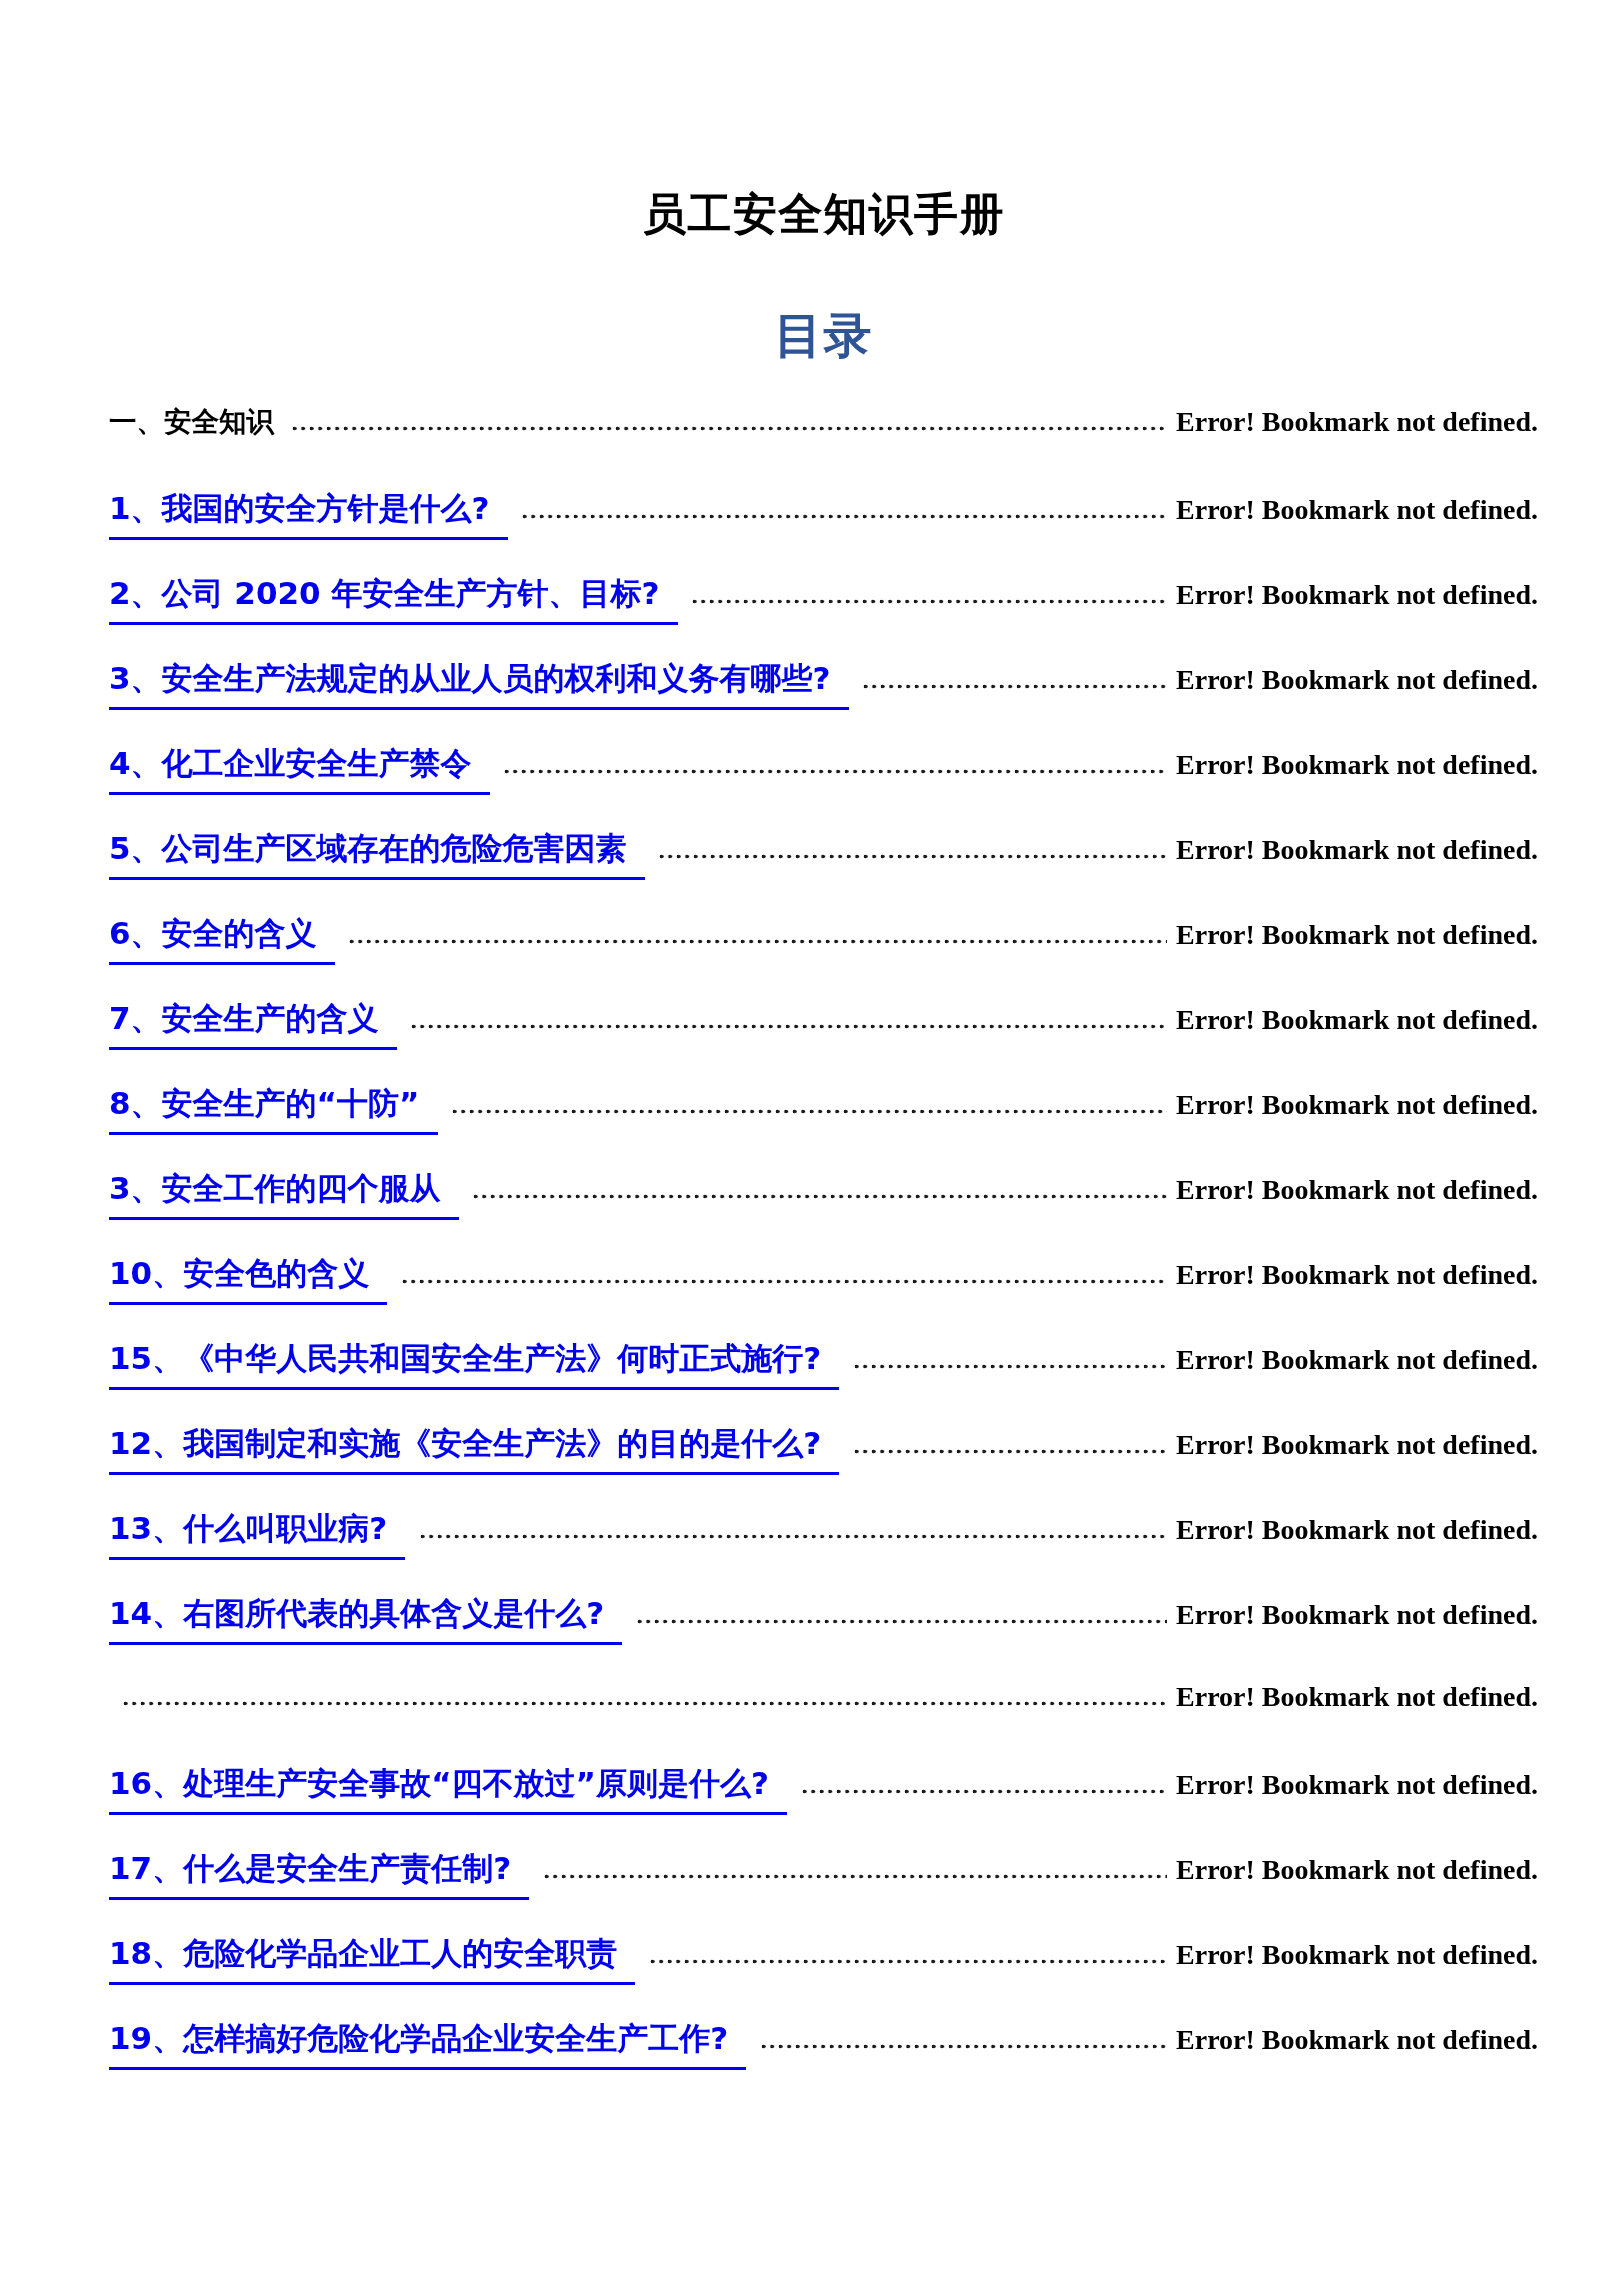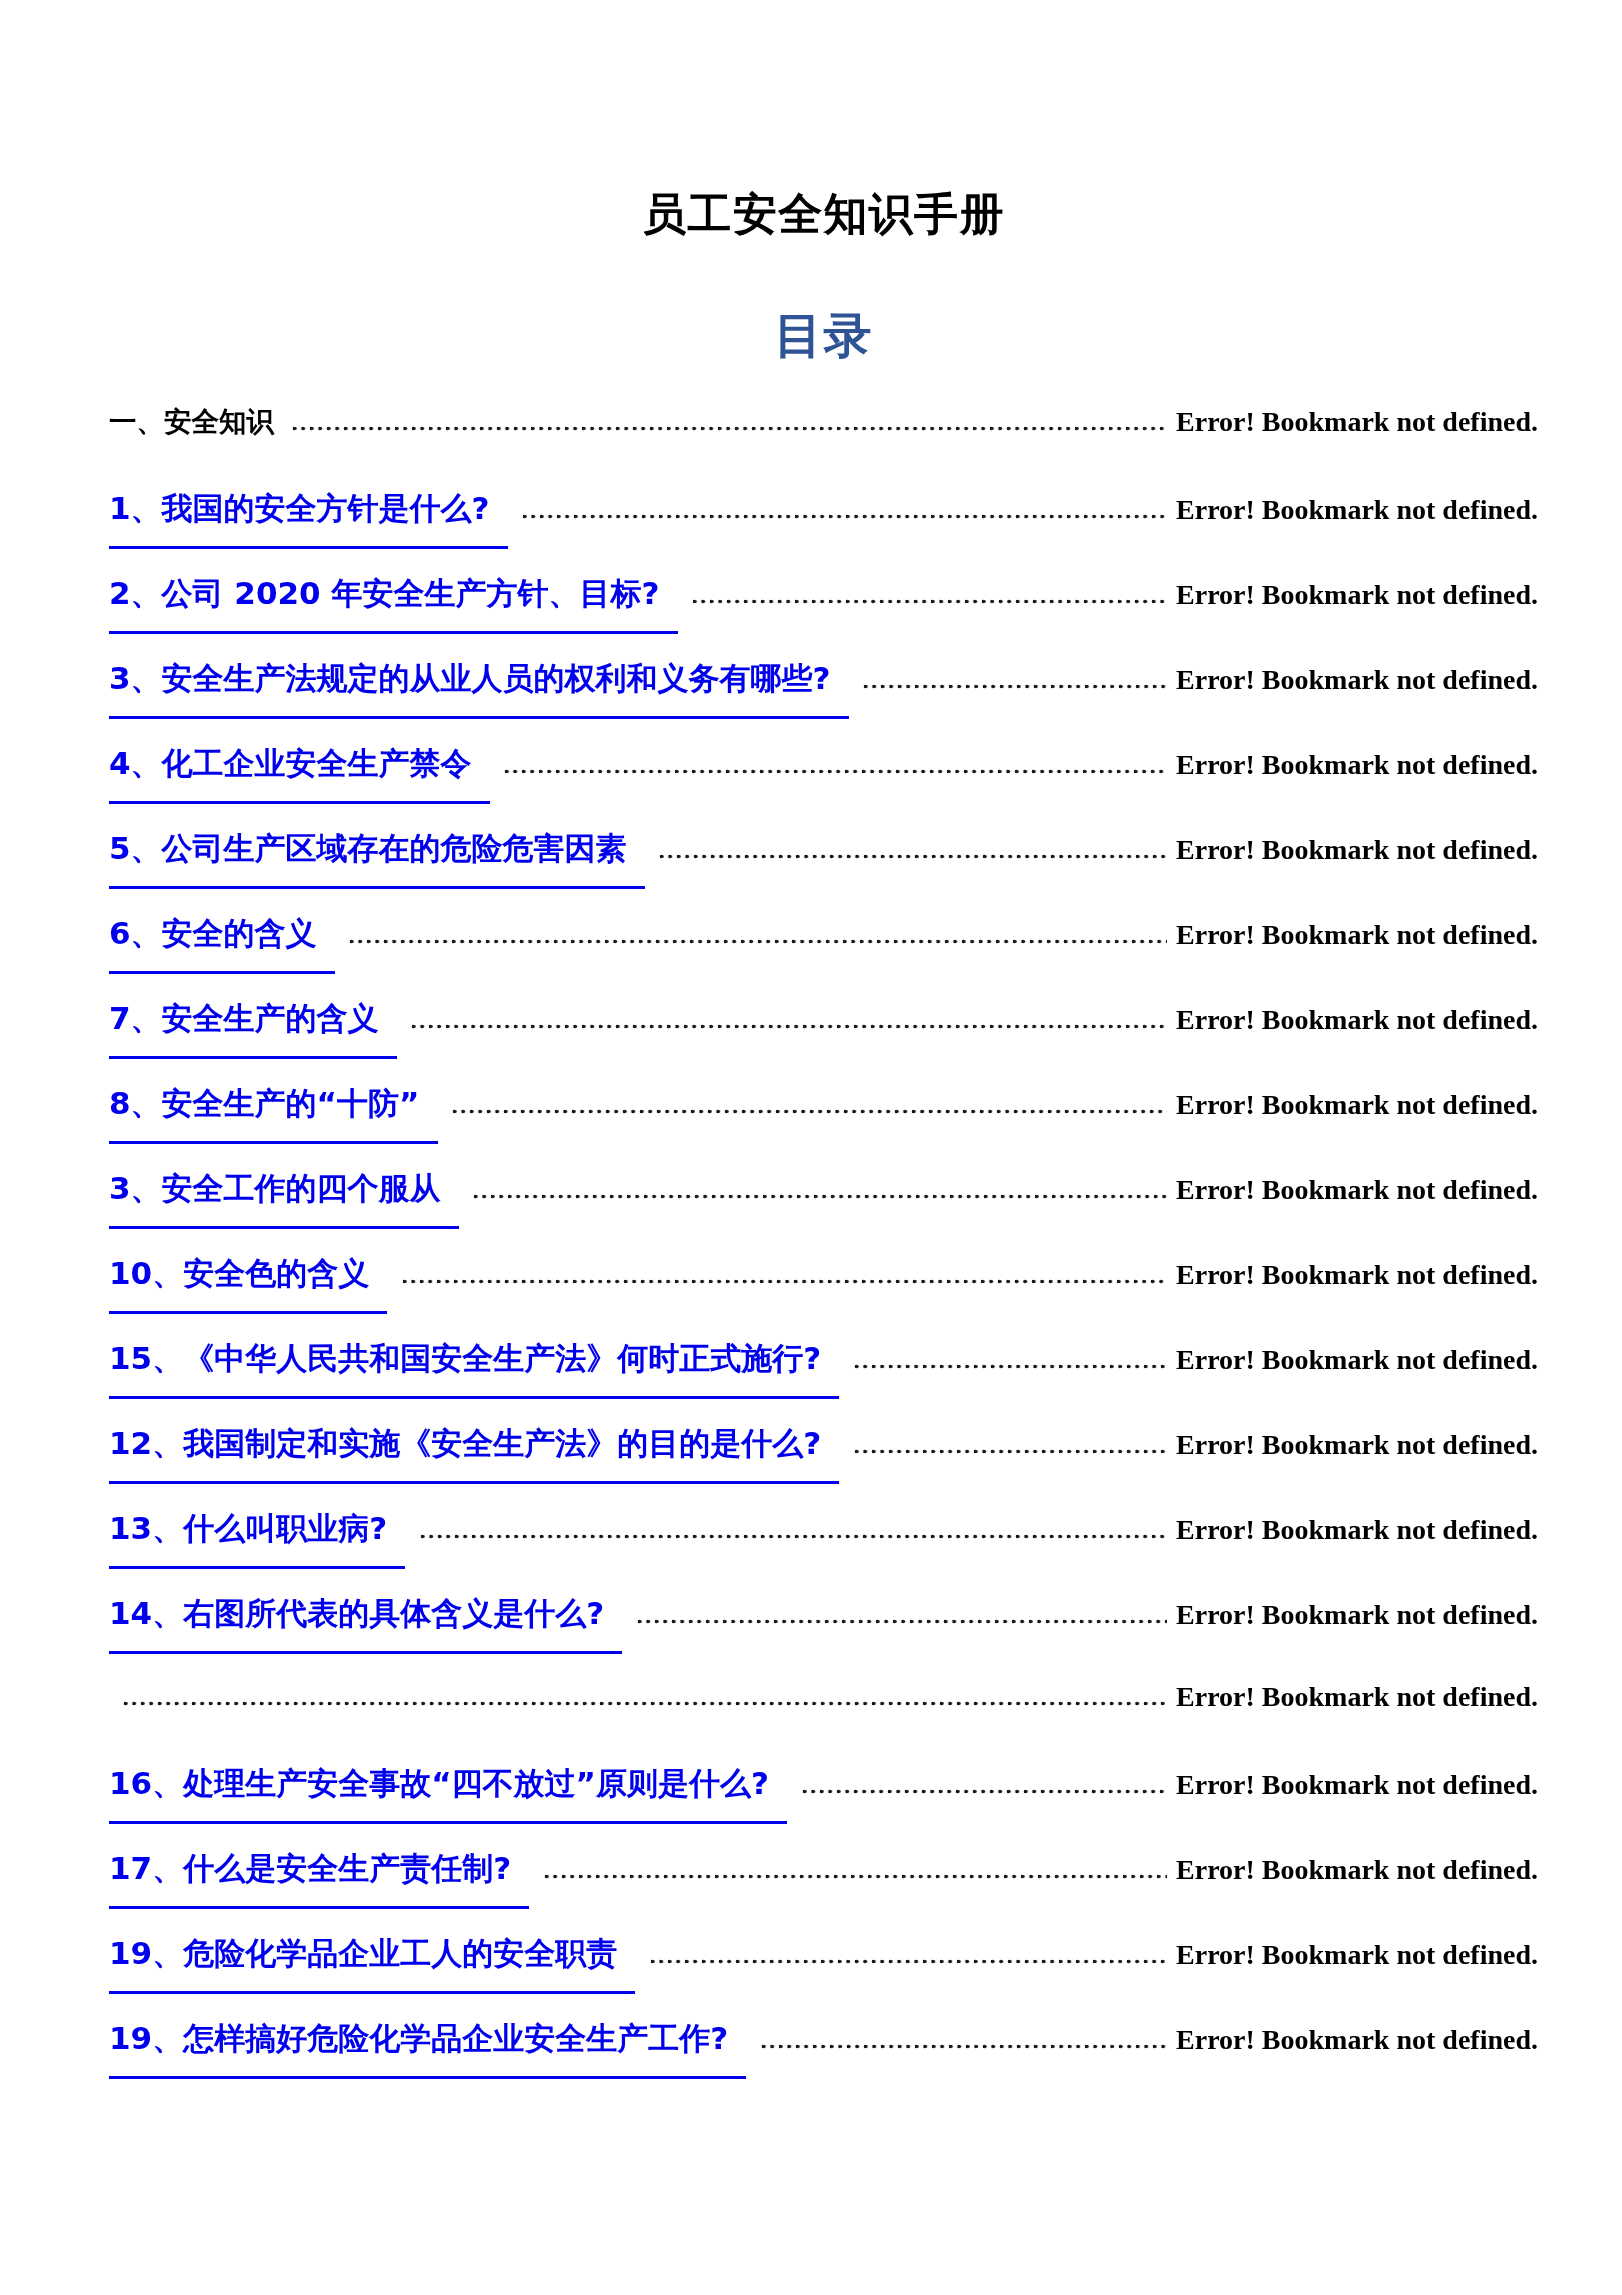--- a/index.html
+++ b/index.html
@@ -50,21 +50,21 @@
   }
   .entry{
     white-space:nowrap;
     font-weight:bold;
     line-height:1.1;
   }
   .entry.link{
     color:var(--link-blue);
     font-size:31px;
     border-bottom:3.3px solid var(--link-blue);
-    padding-bottom:21px;
+    padding-bottom:12px;
     padding-right:18.3px;
   }
   .entry.chapter{
     color:var(--text-black);
     font-size:27.5px;
     padding-right:3.9px;
   }
   .leader{
     flex:1 1 auto;
     height:5.2px;
@@ -175,21 +175,21 @@
         <span class="entry link">16、处理生产安全事故“四不放过”原则是什么?</span>
         <span class="leader"></span>
         <span class="page-ref">Error! Bookmark not defined.</span>
       </div>
       <div class="toc-row">
         <span class="entry link">17、什么是安全生产责任制?</span>
         <span class="leader"></span>
         <span class="page-ref">Error! Bookmark not defined.</span>
       </div>
       <div class="toc-row">
-        <span class="entry link">19、危险化学品企业工人的安全职责</span>
+        <span class="entry link">18、危险化学品企业工人的安全职责</span>
         <span class="leader"></span>
         <span class="page-ref">Error! Bookmark not defined.</span>
       </div>
       <div class="toc-row">
         <span class="entry link">19、怎样搞好危险化学品企业安全生产工作?</span>
         <span class="leader"></span>
         <span class="page-ref">Error! Bookmark not defined.</span>
       </div>
     </nav>
 </div>

